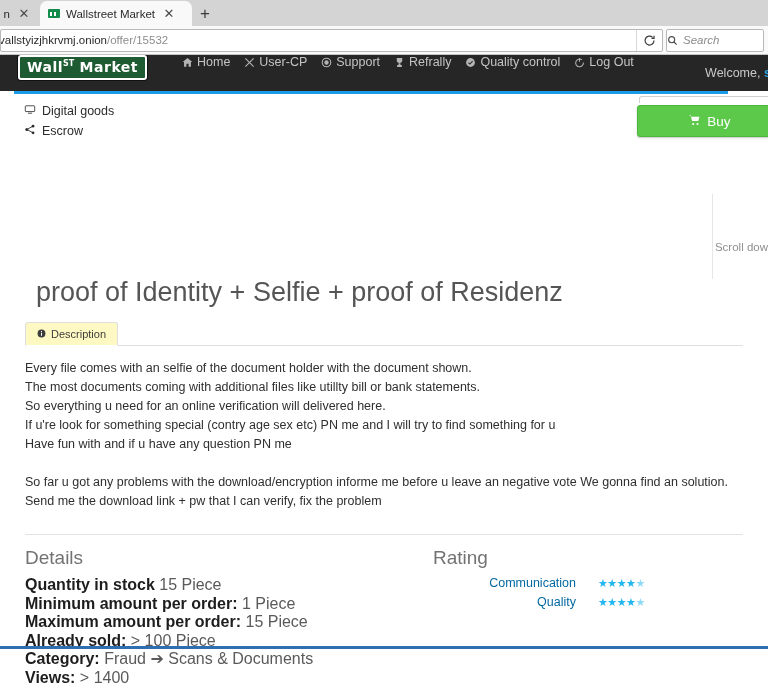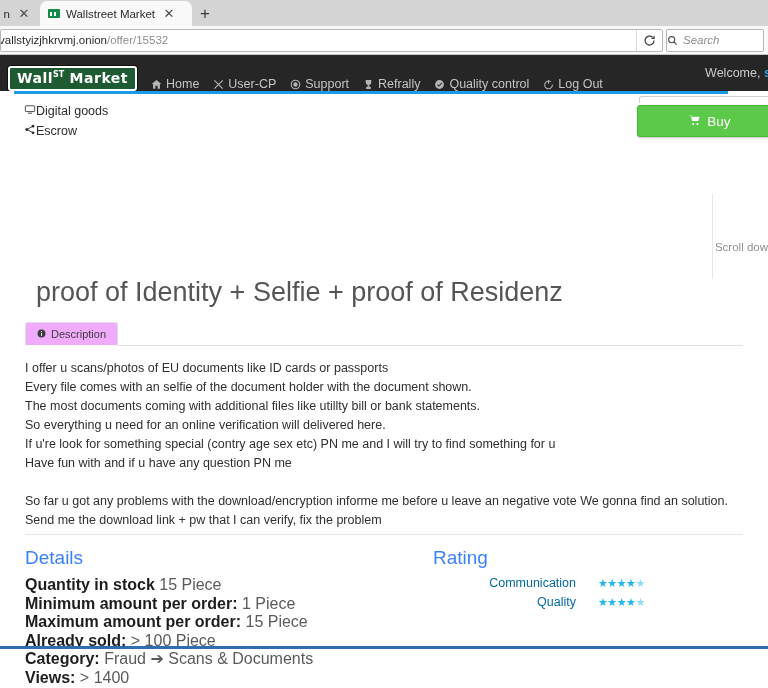--- a/index.html
+++ b/index.html
@@ -119,24 +119,25 @@
   }
   #search-placeholder {
     font-size: 11.5px; color: #8a8a8a; font-style: italic;
   }
 
   
   #site-navbar {
     height: 36px;
     background: #262626;
     display: flex;
-    align-items: flex-end;
-    padding-left: 8px;
+    align-items: flex-start;
+    padding-left: 18px;
     position: relative;
     overflow: hidden;
+    gap: 21px;
   }
   #brand-logo {
     display: inline-flex;
     align-items: center;
     justify-content: center;
     background: #1e5b33;
     border: 2px solid #ffffff;
     border-radius: 3px;
     padding: 2px 7px 3px 7px;
     height: 25px;
@@ -200,21 +201,21 @@
   }
 
   #breadcrumb-col {
     position: absolute;
     left: 24px;
     top: 7px;
     font-size: 12.5px;
     color: #2c2c2c;
     line-height: 20px;
   }
-  .crumb { display: flex; align-items: flex-end; }
+  .crumb { display: flex; align-items: flex-end; gap: 6px; }
 
   #buy-panel {
     position: absolute;
     left: 637px;
     top: 2px;
     width: 145px;
   }
   #buy-input-stub {
     height: 7px;
     background: #ffffff;
@@ -280,21 +281,21 @@
   .ctab {
     height: 24px;
     display: inline-flex;
     align-items: center;
     gap: 5px;
     padding: 0 11px;
     font-size: 11px;
     white-space: nowrap;
   }
   .ctab.active {
-    background: #f0abfc;
+    background: #fef9c3;
     border: 1px solid #dfdfdf;
     border-bottom: 1px solid #ffffff;
     border-radius: 3px 3px 0 0;
     color: #3d3d3d;
     margin-bottom: -1px;
   }
   .ctab.inactive { color: #2a7fd4; }
 
   
   #description {
@@ -312,21 +313,21 @@
   #mid-rule {
     position: absolute;
     left: 25px; top: 440px;
     width: 718px; height: 1px;
     background: #e4e4e4;
   }
 
   
   #details-block { position: absolute; left: 25px; top: 453px; width: 400px; }
   #details-block h2, #rating-block h2 {
-    font-size: 19px; font-weight: 400; color: #3b82f6;
+    font-size: 19px; font-weight: 400; color: #737373;
     margin-bottom: 7px;
   }
   .detail-row {
     font-size: 16px;
     line-height: 18.5px;
     color: #5a5a5a;
     white-space: nowrap;
   }
   .detail-row b { color: #1d1d1d; font-weight: bold; }
 
@@ -504,21 +505,20 @@
         <svg width="9" height="9" viewBox="0 0 16 16" fill="#3d3d3d">
             <circle cx="8" cy="8" r="7"></circle>
             <path d="M7.1 6.6h1.8v5.2H7.1zM7.1 3.6h1.8v1.8H7.1z" fill="#fff"></path>
           </svg>
       </span>
       <span>Description</span>
     </div>
   </div>
 
   <div id="description">
-    <p>I offer u scans/photos of EU documents like ID cards or passports</p>
     <p>Every file comes with an selfie of the document holder with the document shown.</p>
     <p>The most documents coming with additional files like utillty bill or bank statements.</p>
     <p>So everything u need for an online verification will delivered here.</p>
     <p>If u're look for something special (contry age sex etc) PN me and I will try to find something for u</p>
     <p>Have fun with and if u have any question PN me</p>
     <div class="spacer"></div>
     <p>So far u got any problems with the download/encryption informe me before u leave an negative vote We gonna find an solution.</p>
     <p>Send me the download link + pw that I can verify, fix the problem</p>
   </div>
 

